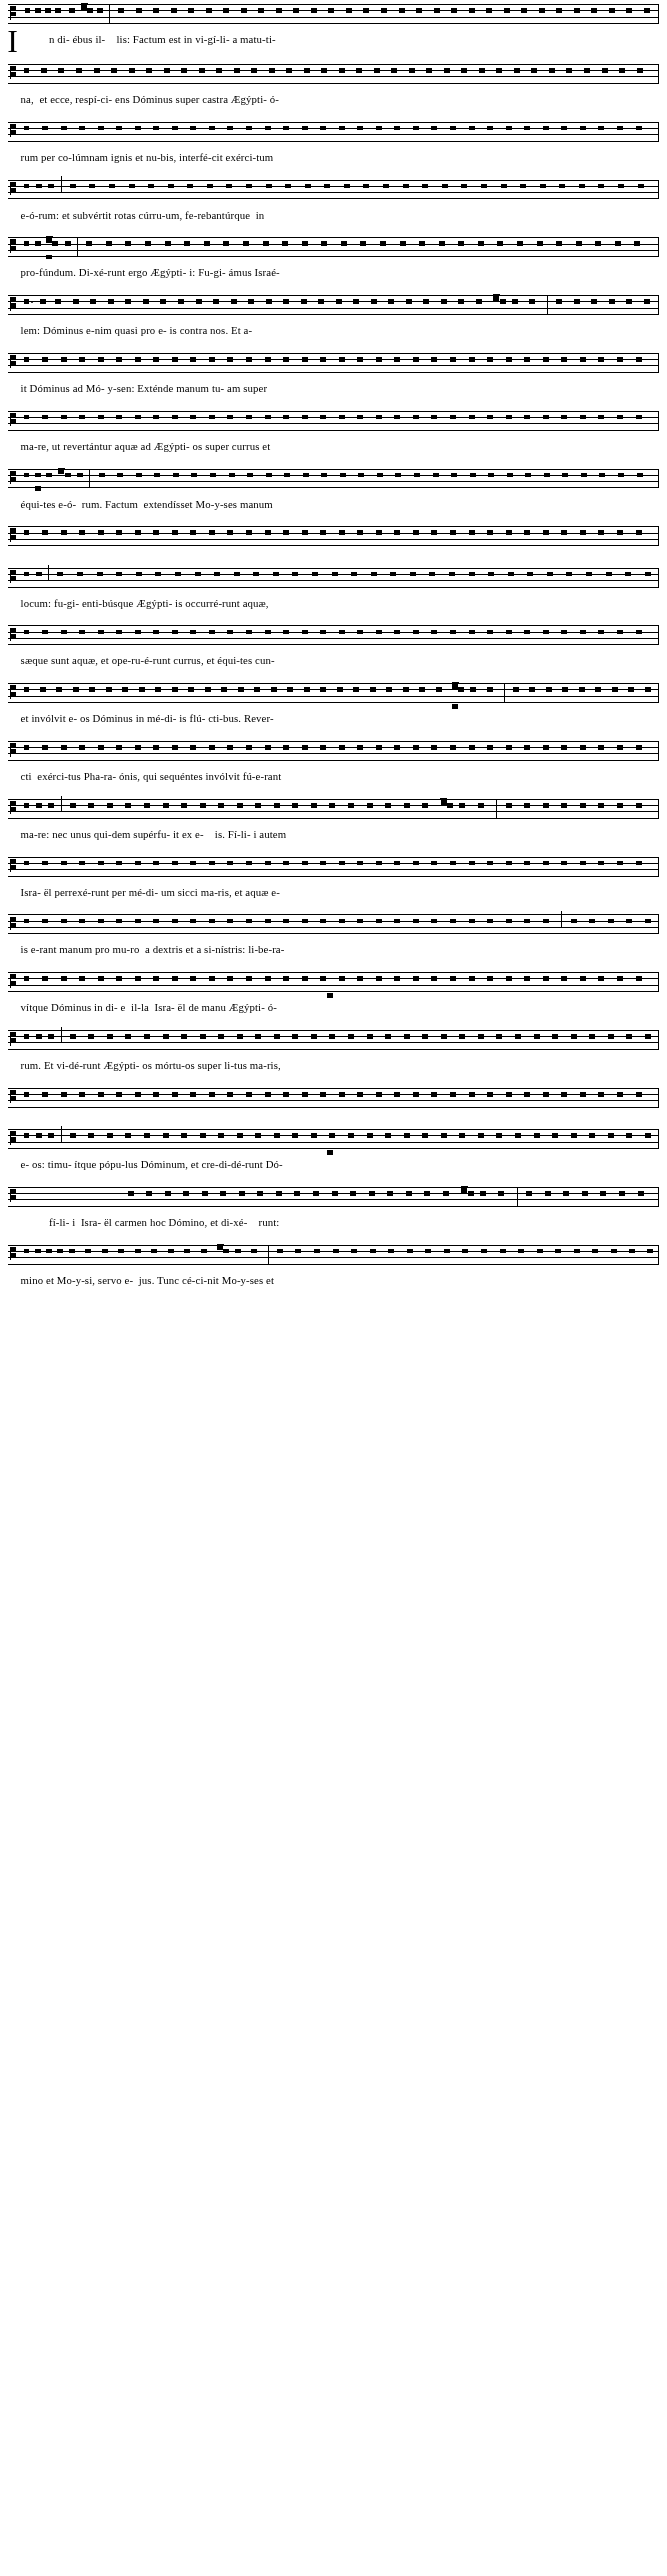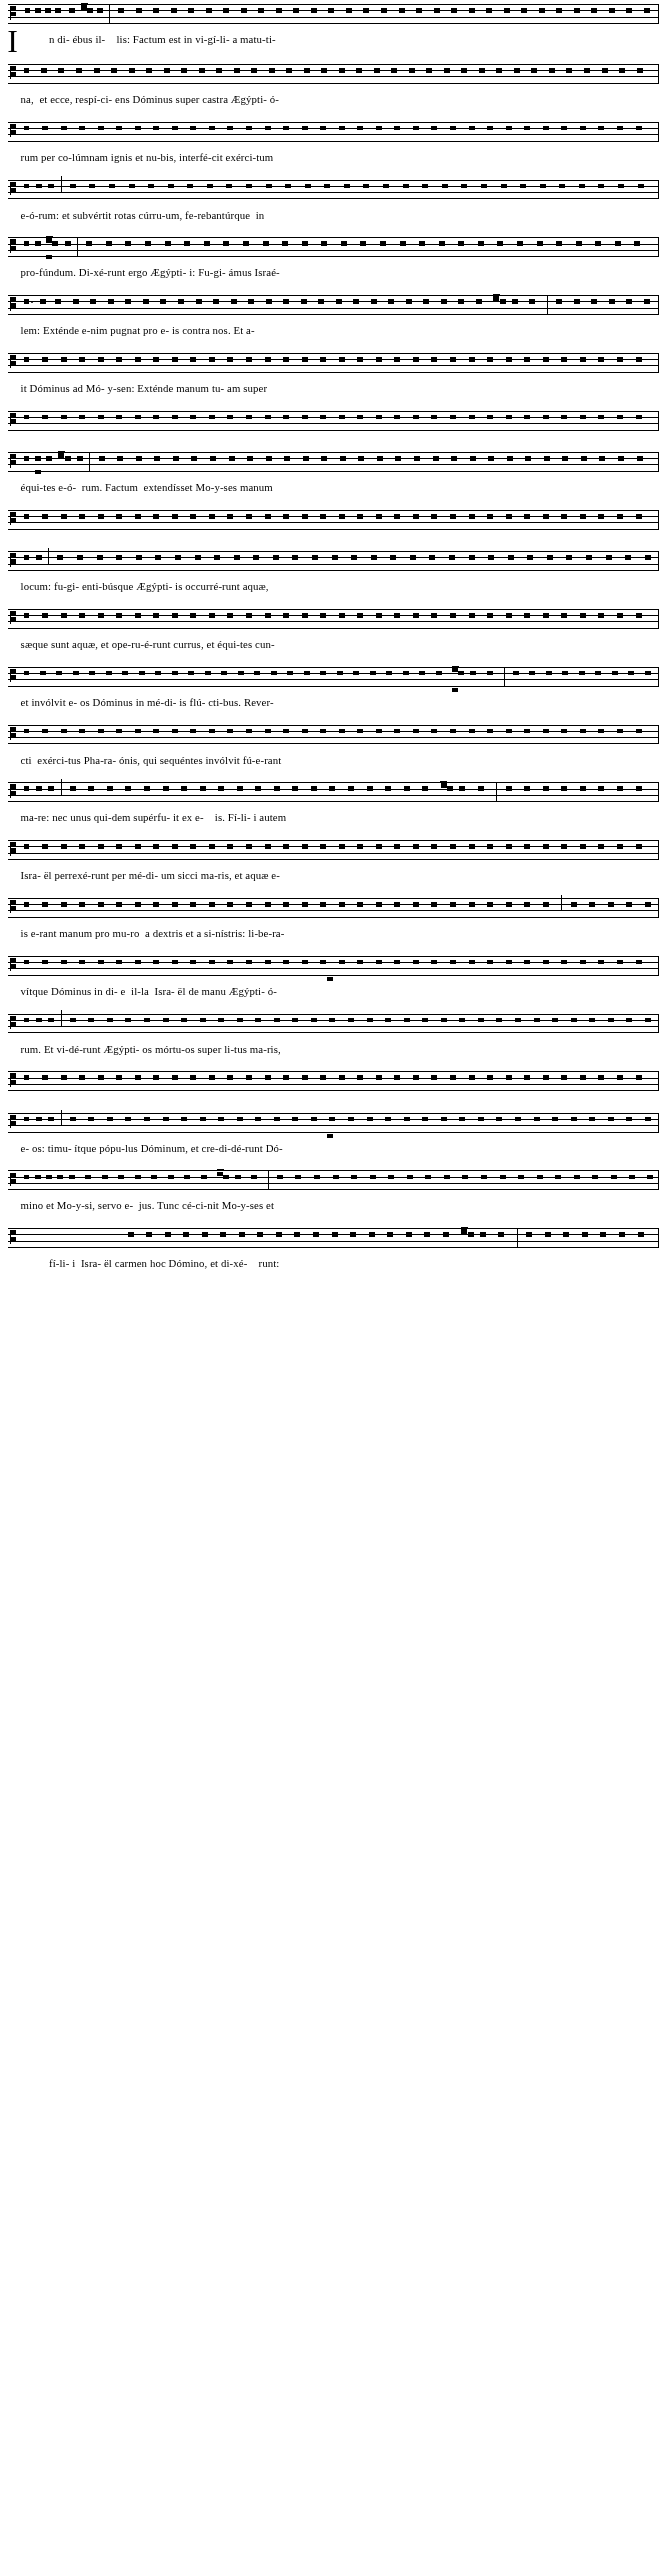--- a/index.html
+++ b/index.html
@@ -427,21 +427,21 @@
       <div class="nh" style="left:521px; top:8.2px;"></div>
       <div class="divider full" style="left:539px;"></div>
       <div class="nh" style="left:548px; top:8.2px;"></div>
       <div class="nh" style="left:566px; top:8.2px;"></div>
       <div class="nh" style="left:583px; top:8.2px;"></div>
       <div class="nh" style="left:601px; top:8.2px;"></div>
       <div class="nh" style="left:618px; top:8.2px;"></div>
       <div class="nh" style="left:636px; top:8.2px;"></div>
       <div class="endbar" style="right:0;"></div>
     </div>
-    <div class="lyrics">lem: Exténde e-nim pugnat pro e- is contra nos. Et a-</div>
+    <div class="lyrics">lem: Dóminus e-nim quasi pro e- is contra nos. Et a-</div>
   </div>
 
   <div class="sys-wrap">
     <div class="staff">
       <div class="line l0"></div>
         <div class="line l1"></div>
         <div class="line l2"></div>
         <div class="line l3"></div>
       <div class="clef" style="left:2.1px; top:6.2px;">
         <div class="cbar"></div>
@@ -527,20 +527,21 @@
       <div class="nh" style="left:498px; top:8.2px;"></div>
       <div class="nh" style="left:516px; top:8.2px;"></div>
       <div class="nh" style="left:535px; top:8.2px;"></div>
       <div class="nh" style="left:553px; top:8.2px;"></div>
       <div class="nh" style="left:572px; top:8.2px;"></div>
       <div class="nh" style="left:590px; top:8.2px;"></div>
       <div class="nh" style="left:609px; top:8.2px;"></div>
       <div class="nh" style="left:628px; top:8.2px;"></div>
       <div class="endbar" style="right:0;"></div>
     </div>
+    <div class="lyrics">ma-re, ut revertántur aquæ ad Ægýpti- os super currus et</div>
   </div>
 
   <div class="sys-wrap">
     <div class="staff">
       <div class="line l0"></div>
         <div class="line l1"></div>
         <div class="line l2"></div>
         <div class="line l3"></div>
       <div class="clef" style="left:2.1px; top:6.2px;">
         <div class="cbar"></div>
@@ -1212,20 +1213,67 @@
     <div class="staff">
       <div class="line l0"></div>
         <div class="line l1"></div>
         <div class="line l2"></div>
         <div class="line l3"></div>
       <div class="clef" style="left:2.1px; top:6.2px;">
         <div class="cbar"></div>
           <div class="cbox" style="top:0px;"></div>
           <div class="cbox" style="top:6.2px;"></div>
       </div>
+      <div class="nh" style="left:120px; top:8.2px;"></div>
+      <div class="nh" style="left:138px; top:8.2px;"></div>
+      <div class="nh" style="left:157px; top:8.2px;"></div>
+      <div class="nh" style="left:175px; top:8.2px;"></div>
+      <div class="nh" style="left:194px; top:8.2px;"></div>
+      <div class="nh" style="left:212px; top:8.2px;"></div>
+      <div class="nh" style="left:231px; top:8.2px;"></div>
+      <div class="nh" style="left:249px; top:8.2px;"></div>
+      <div class="nh" style="left:268px; top:8.2px;"></div>
+      <div class="nh" style="left:286px; top:8.2px;"></div>
+      <div class="nh" style="left:305px; top:8.2px;"></div>
+      <div class="nh" style="left:324px; top:8.2px;"></div>
+      <div class="nh" style="left:342px; top:8.2px;"></div>
+      <div class="nh" style="left:361px; top:8.2px;"></div>
+      <div class="nh" style="left:379px; top:8.2px;"></div>
+      <div class="nh" style="left:398px; top:8.2px;"></div>
+      <div class="nh" style="left:416px; top:8.2px;"></div>
+      <div class="nh" style="left:435px; top:8.2px;"></div>
+      <div class="nh" style="left:453px; top:5.2px;"></div>
+      <div class="epis" style="left:453px; top:3.1px;"></div>
+      <div class="nh" style="left:460px; top:8.2px;"></div>
+      <div class="nh" style="left:472px; top:8.2px;"></div>
+      <div class="nh" style="left:490px; top:8.2px;"></div>
+      <div class="divider full" style="left:509px;"></div>
+      <div class="nh" style="left:518px; top:8.2px;"></div>
+      <div class="nh" style="left:537px; top:8.2px;"></div>
+      <div class="nh" style="left:555px; top:8.2px;"></div>
+      <div class="nh" style="left:574px; top:8.2px;"></div>
+      <div class="nh" style="left:592px; top:8.2px;"></div>
+      <div class="nh" style="left:611px; top:8.2px;"></div>
+      <div class="nh" style="left:630px; top:8.2px;"></div>
+      <div class="endbar" style="right:0;"></div>
+    </div>
+    <div class="lyrics indent">fí-li- i  Isra- ël carmen hoc Dómino, et di-xé-    runt:</div>
+  </div>
+
+  <div class="sys-wrap">
+    <div class="staff">
+      <div class="line l0"></div>
+        <div class="line l1"></div>
+        <div class="line l2"></div>
+        <div class="line l3"></div>
+      <div class="clef" style="left:2.1px; top:6.2px;">
+        <div class="cbar"></div>
+          <div class="cbox" style="top:0px;"></div>
+          <div class="cbox" style="top:6.2px;"></div>
+      </div>
       <div class="nh" style="left:15.5px; top:8.2px;"></div>
       <div class="nh" style="left:27px; top:8.2px;"></div>
       <div class="nh" style="left:38px; top:8.2px;"></div>
       <div class="nh" style="left:49px; top:8.2px;"></div>
       <div class="nh" style="left:61px; top:8.2px;"></div>
       <div class="nh" style="left:77px; top:8.2px;"></div>
       <div class="nh" style="left:94px; top:8.2px;"></div>
       <div class="nh" style="left:110px; top:8.2px;"></div>
       <div class="nh" style="left:127px; top:8.2px;"></div>
       <div class="nh" style="left:143px; top:8.2px;"></div>
@@ -1257,61 +1305,14 @@
       <div class="nh" style="left:566px; top:8.2px;"></div>
       <div class="nh" style="left:584px; top:8.2px;"></div>
       <div class="nh" style="left:603px; top:8.2px;"></div>
       <div class="nh" style="left:621px; top:8.2px;"></div>
       <div class="nh" style="left:639px; top:8.2px;"></div>
       <div class="endbar" style="right:0;"></div>
     </div>
     <div class="lyrics">mino et Mo-y-si, servo e-  jus. Tunc cé-ci-nit Mo-y-ses et</div>
   </div>
 
-  <div class="sys-wrap">
-    <div class="staff">
-      <div class="line l0"></div>
-        <div class="line l1"></div>
-        <div class="line l2"></div>
-        <div class="line l3"></div>
-      <div class="clef" style="left:2.1px; top:6.2px;">
-        <div class="cbar"></div>
-          <div class="cbox" style="top:0px;"></div>
-          <div class="cbox" style="top:6.2px;"></div>
-      </div>
-      <div class="nh" style="left:120px; top:8.2px;"></div>
-      <div class="nh" style="left:138px; top:8.2px;"></div>
-      <div class="nh" style="left:157px; top:8.2px;"></div>
-      <div class="nh" style="left:175px; top:8.2px;"></div>
-      <div class="nh" style="left:194px; top:8.2px;"></div>
-      <div class="nh" style="left:212px; top:8.2px;"></div>
-      <div class="nh" style="left:231px; top:8.2px;"></div>
-      <div class="nh" style="left:249px; top:8.2px;"></div>
-      <div class="nh" style="left:268px; top:8.2px;"></div>
-      <div class="nh" style="left:286px; top:8.2px;"></div>
-      <div class="nh" style="left:305px; top:8.2px;"></div>
-      <div class="nh" style="left:324px; top:8.2px;"></div>
-      <div class="nh" style="left:342px; top:8.2px;"></div>
-      <div class="nh" style="left:361px; top:8.2px;"></div>
-      <div class="nh" style="left:379px; top:8.2px;"></div>
-      <div class="nh" style="left:398px; top:8.2px;"></div>
-      <div class="nh" style="left:416px; top:8.2px;"></div>
-      <div class="nh" style="left:435px; top:8.2px;"></div>
-      <div class="nh" style="left:453px; top:5.2px;"></div>
-      <div class="epis" style="left:453px; top:3.1px;"></div>
-      <div class="nh" style="left:460px; top:8.2px;"></div>
-      <div class="nh" style="left:472px; top:8.2px;"></div>
-      <div class="nh" style="left:490px; top:8.2px;"></div>
-      <div class="divider full" style="left:509px;"></div>
-      <div class="nh" style="left:518px; top:8.2px;"></div>
-      <div class="nh" style="left:537px; top:8.2px;"></div>
-      <div class="nh" style="left:555px; top:8.2px;"></div>
-      <div class="nh" style="left:574px; top:8.2px;"></div>
-      <div class="nh" style="left:592px; top:8.2px;"></div>
-      <div class="nh" style="left:611px; top:8.2px;"></div>
-      <div class="nh" style="left:630px; top:8.2px;"></div>
-      <div class="endbar" style="right:0;"></div>
-    </div>
-    <div class="lyrics indent">fí-li- i  Isra- ël carmen hoc Dómino, et di-xé-    runt:</div>
-  </div>
-
 </div>
 
 
 </body></html>

